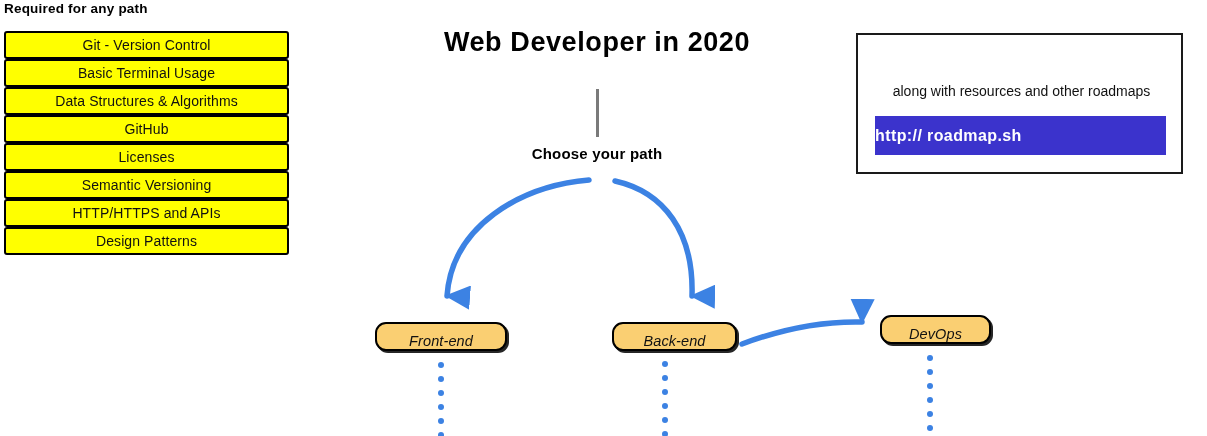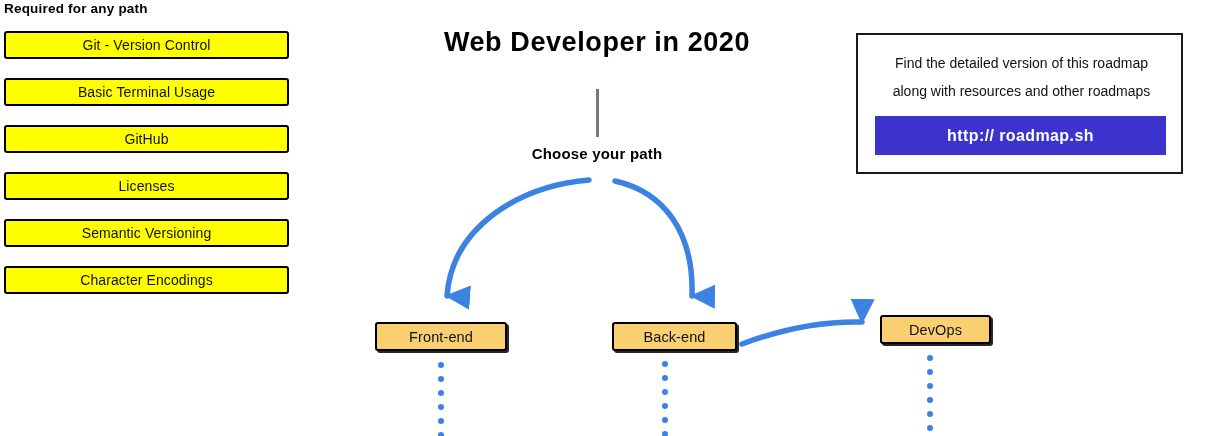--- a/index.html
+++ b/index.html
@@ -41,21 +41,21 @@
   }
   #required-list {
     position: absolute;
     left: 4px;
     top: 31px;
     width: 285px;
   }
   .req-item {
     position: relative;
     height: 28px;
-    margin-bottom: 19px;
+    margin-bottom: 0;
     background: #ffff00;
     border: 2.5px solid #000000;
     border-radius: 3px;
     box-sizing: border-box;
     display: flex;
     align-items: center;
     justify-content: center;
   }
   .req-label {
     font-size: 14px;
@@ -107,26 +107,27 @@
     width: 1207px;
     height: 436px;
     pointer-events: none;
   }
 
   
   .path-node {
     position: absolute;
     background: #facf72;
     border: 2.5px solid #000000;
-    border-radius: 3px;
+    border-radius: 11px;
     box-sizing: border-box;
     display: flex;
-    align-items: center;
+    align-items: flex-end;
     justify-content: center;
     box-shadow: 2px 2px 0 rgba(0,0,0,0.85);
+    font-style: italic;
   }
   .path-node .node-label {
     font-size: 14.5px;
     color: #111111;
     white-space: nowrap;
     letter-spacing: 0.1px;
   }
   #node-frontend { left: 375px; top: 322px; width: 132px; height: 29px; }
   #node-backend  { left: 612px; top: 322px; width: 125px; height: 29px; }
   #node-devops   { left: 880px; top: 315px; width: 111px; height: 29px; }
@@ -171,21 +172,21 @@
   #promo-line-2 { top: 48px; }
   #promo-button {
     position: absolute;
     left: 17px;
     top: 81px;
     width: 291px;
     height: 39px;
     background: #3b33cc;
     display: flex;
     align-items: center;
-    justify-content: center;
+    justify-content: flex-start;
   }
   #promo-button .btn-label {
     font-size: 16px;
     font-weight: bold;
     color: #ffffff;
     letter-spacing: 0.4px;
     white-space: nowrap;
   }
 </style>
 </head>
@@ -197,30 +198,36 @@
     <div id="required-heading">Required for any path</div>
 
     <div id="required-list">
       <div class="req-item">
         <span class="req-label">Git - Version Control</span>
       </div>
       <div class="req-item">
         <span class="req-label">Basic Terminal Usage</span>
       </div>
       <div class="req-item">
+        <span class="req-label">Data Structures &amp; Algorithms</span>
+      </div>
+      <div class="req-item">
         <span class="req-label">GitHub</span>
       </div>
       <div class="req-item">
         <span class="req-label">Licenses</span>
       </div>
       <div class="req-item">
         <span class="req-label">Semantic Versioning</span>
       </div>
       <div class="req-item">
-        <span class="req-label">Character Encodings</span>
+        <span class="req-label">HTTP/HTTPS and APIs</span>
+      </div>
+      <div class="req-item">
+        <span class="req-label">Design Patterns</span>
       </div>
     </div>
   </section>
 
   <div id="diagram-title">Web Developer in 2020</div>
 
   <div id="title-stem"></div>
 
   <div id="choose-path-label">Choose your path</div>
 
@@ -271,20 +278,19 @@
     <span></span>
     <span></span>
     <span></span>
     <span></span>
     <span></span>
     <span></span>
 
   </div>
 
   <aside id="promo-box">
-    <div id="promo-line-1">Find the detailed version of this roadmap</div>
     <div id="promo-line-2">along with resources and other roadmaps</div>
     <div id="promo-button">
       <span class="btn-label">http:// roadmap.sh</span>
     </div>
   </aside>
 
 </div>
 
 </body></html>

